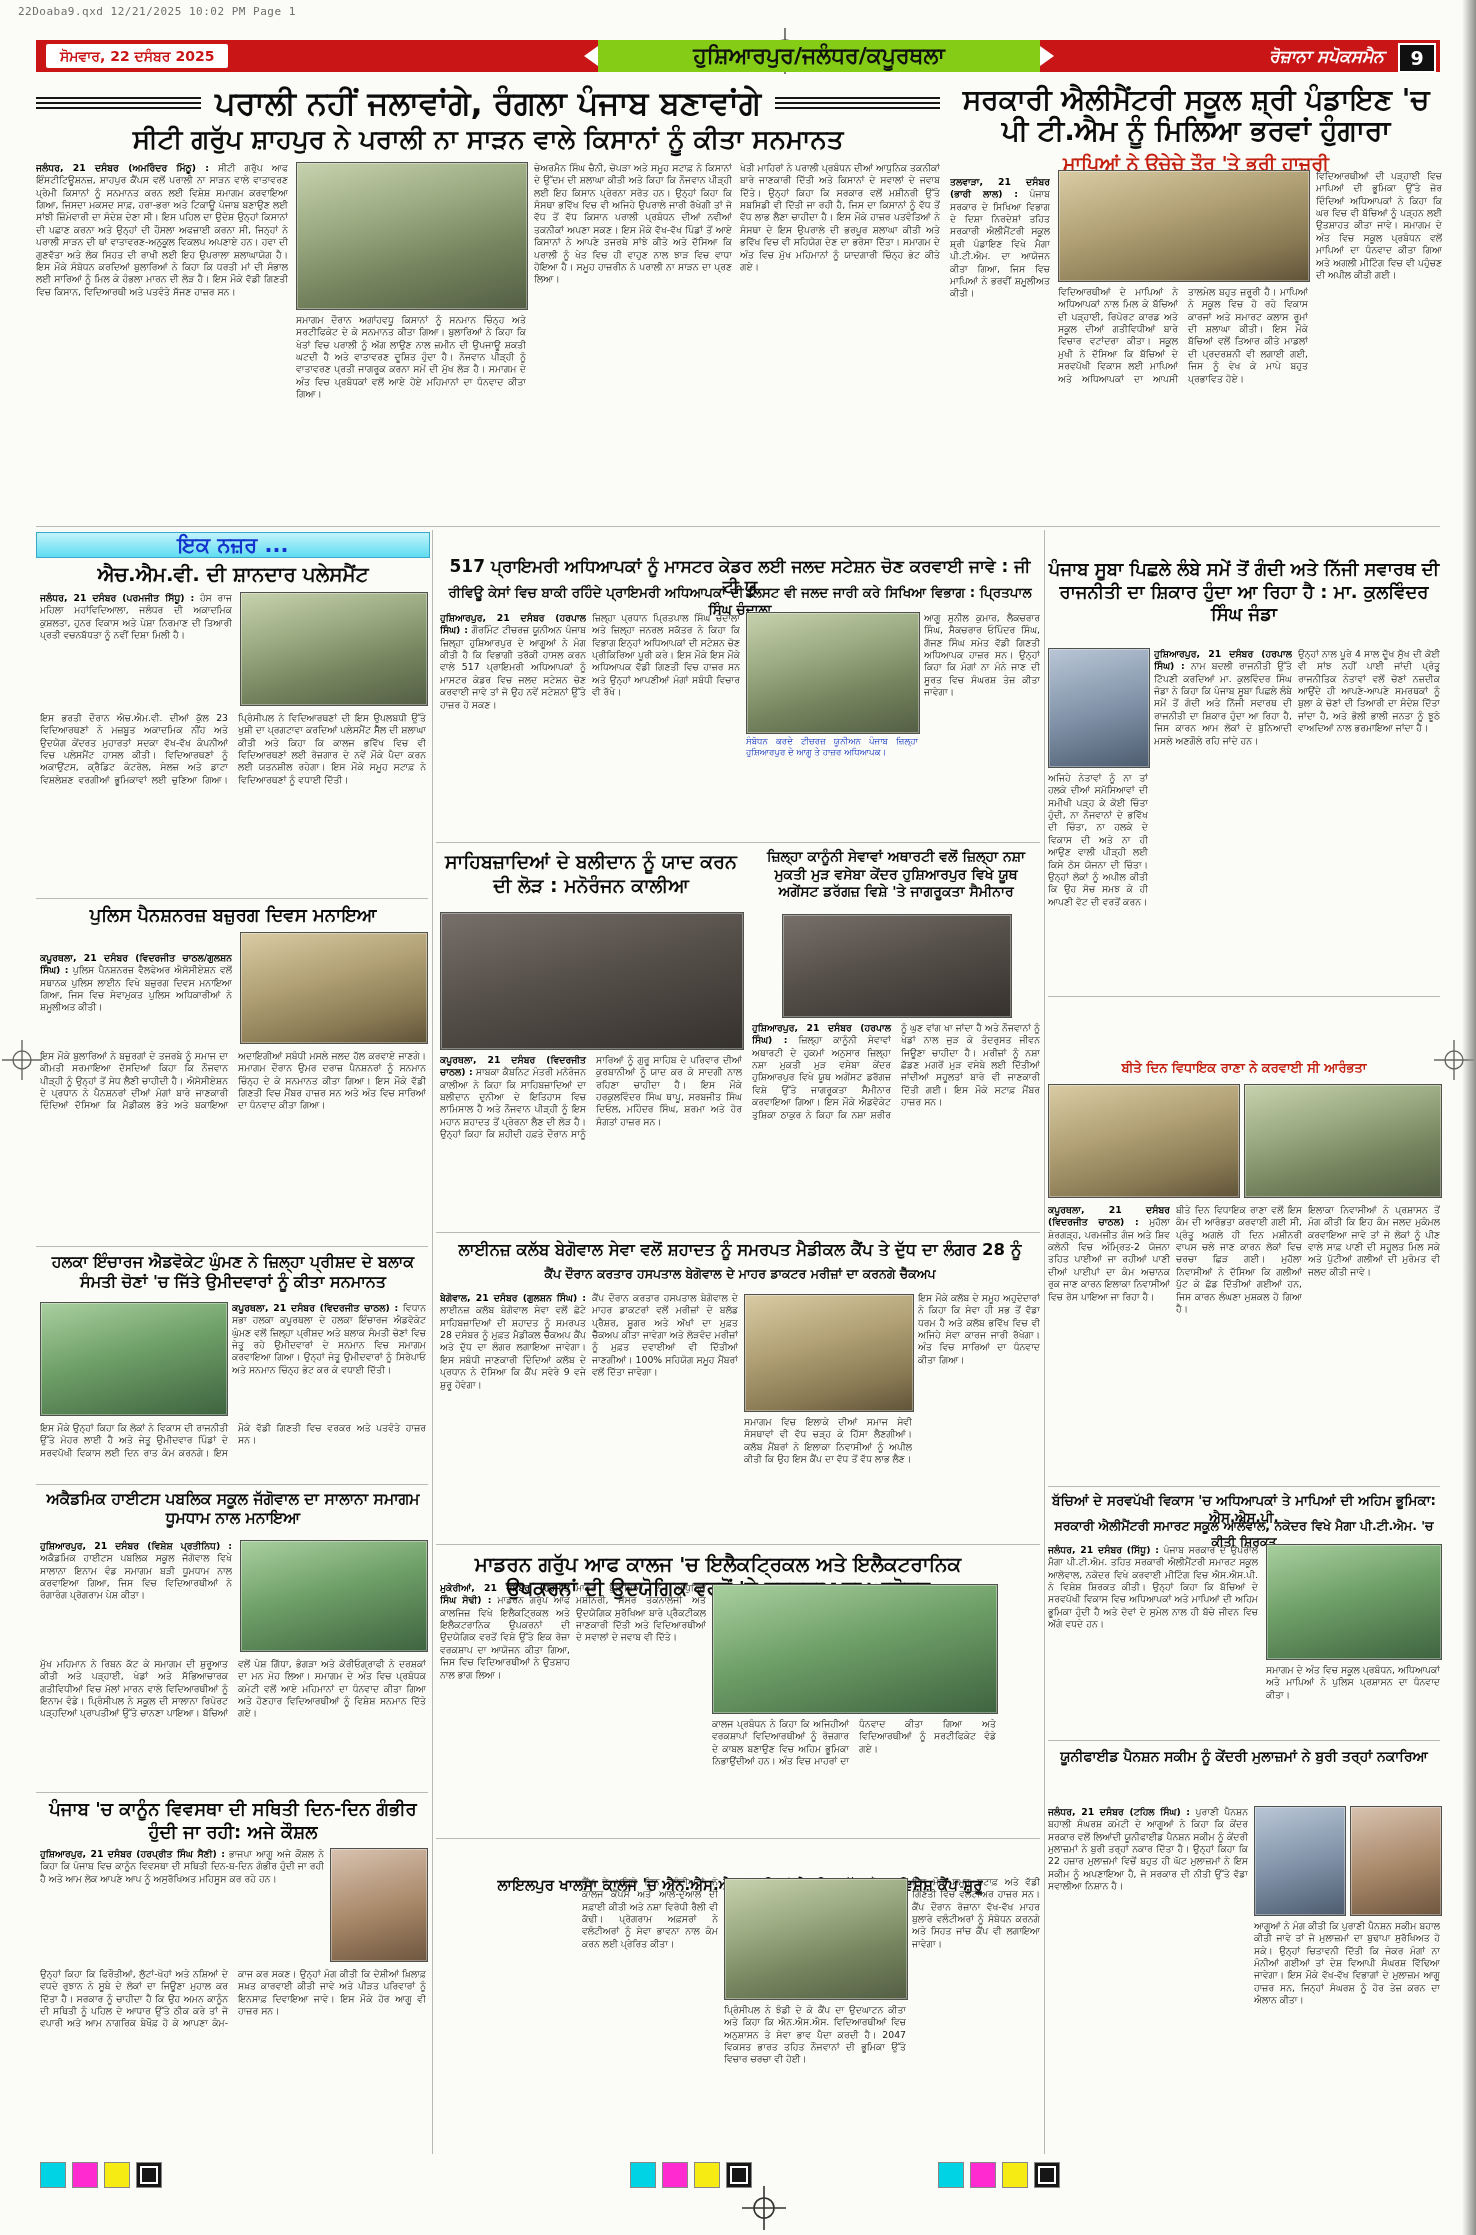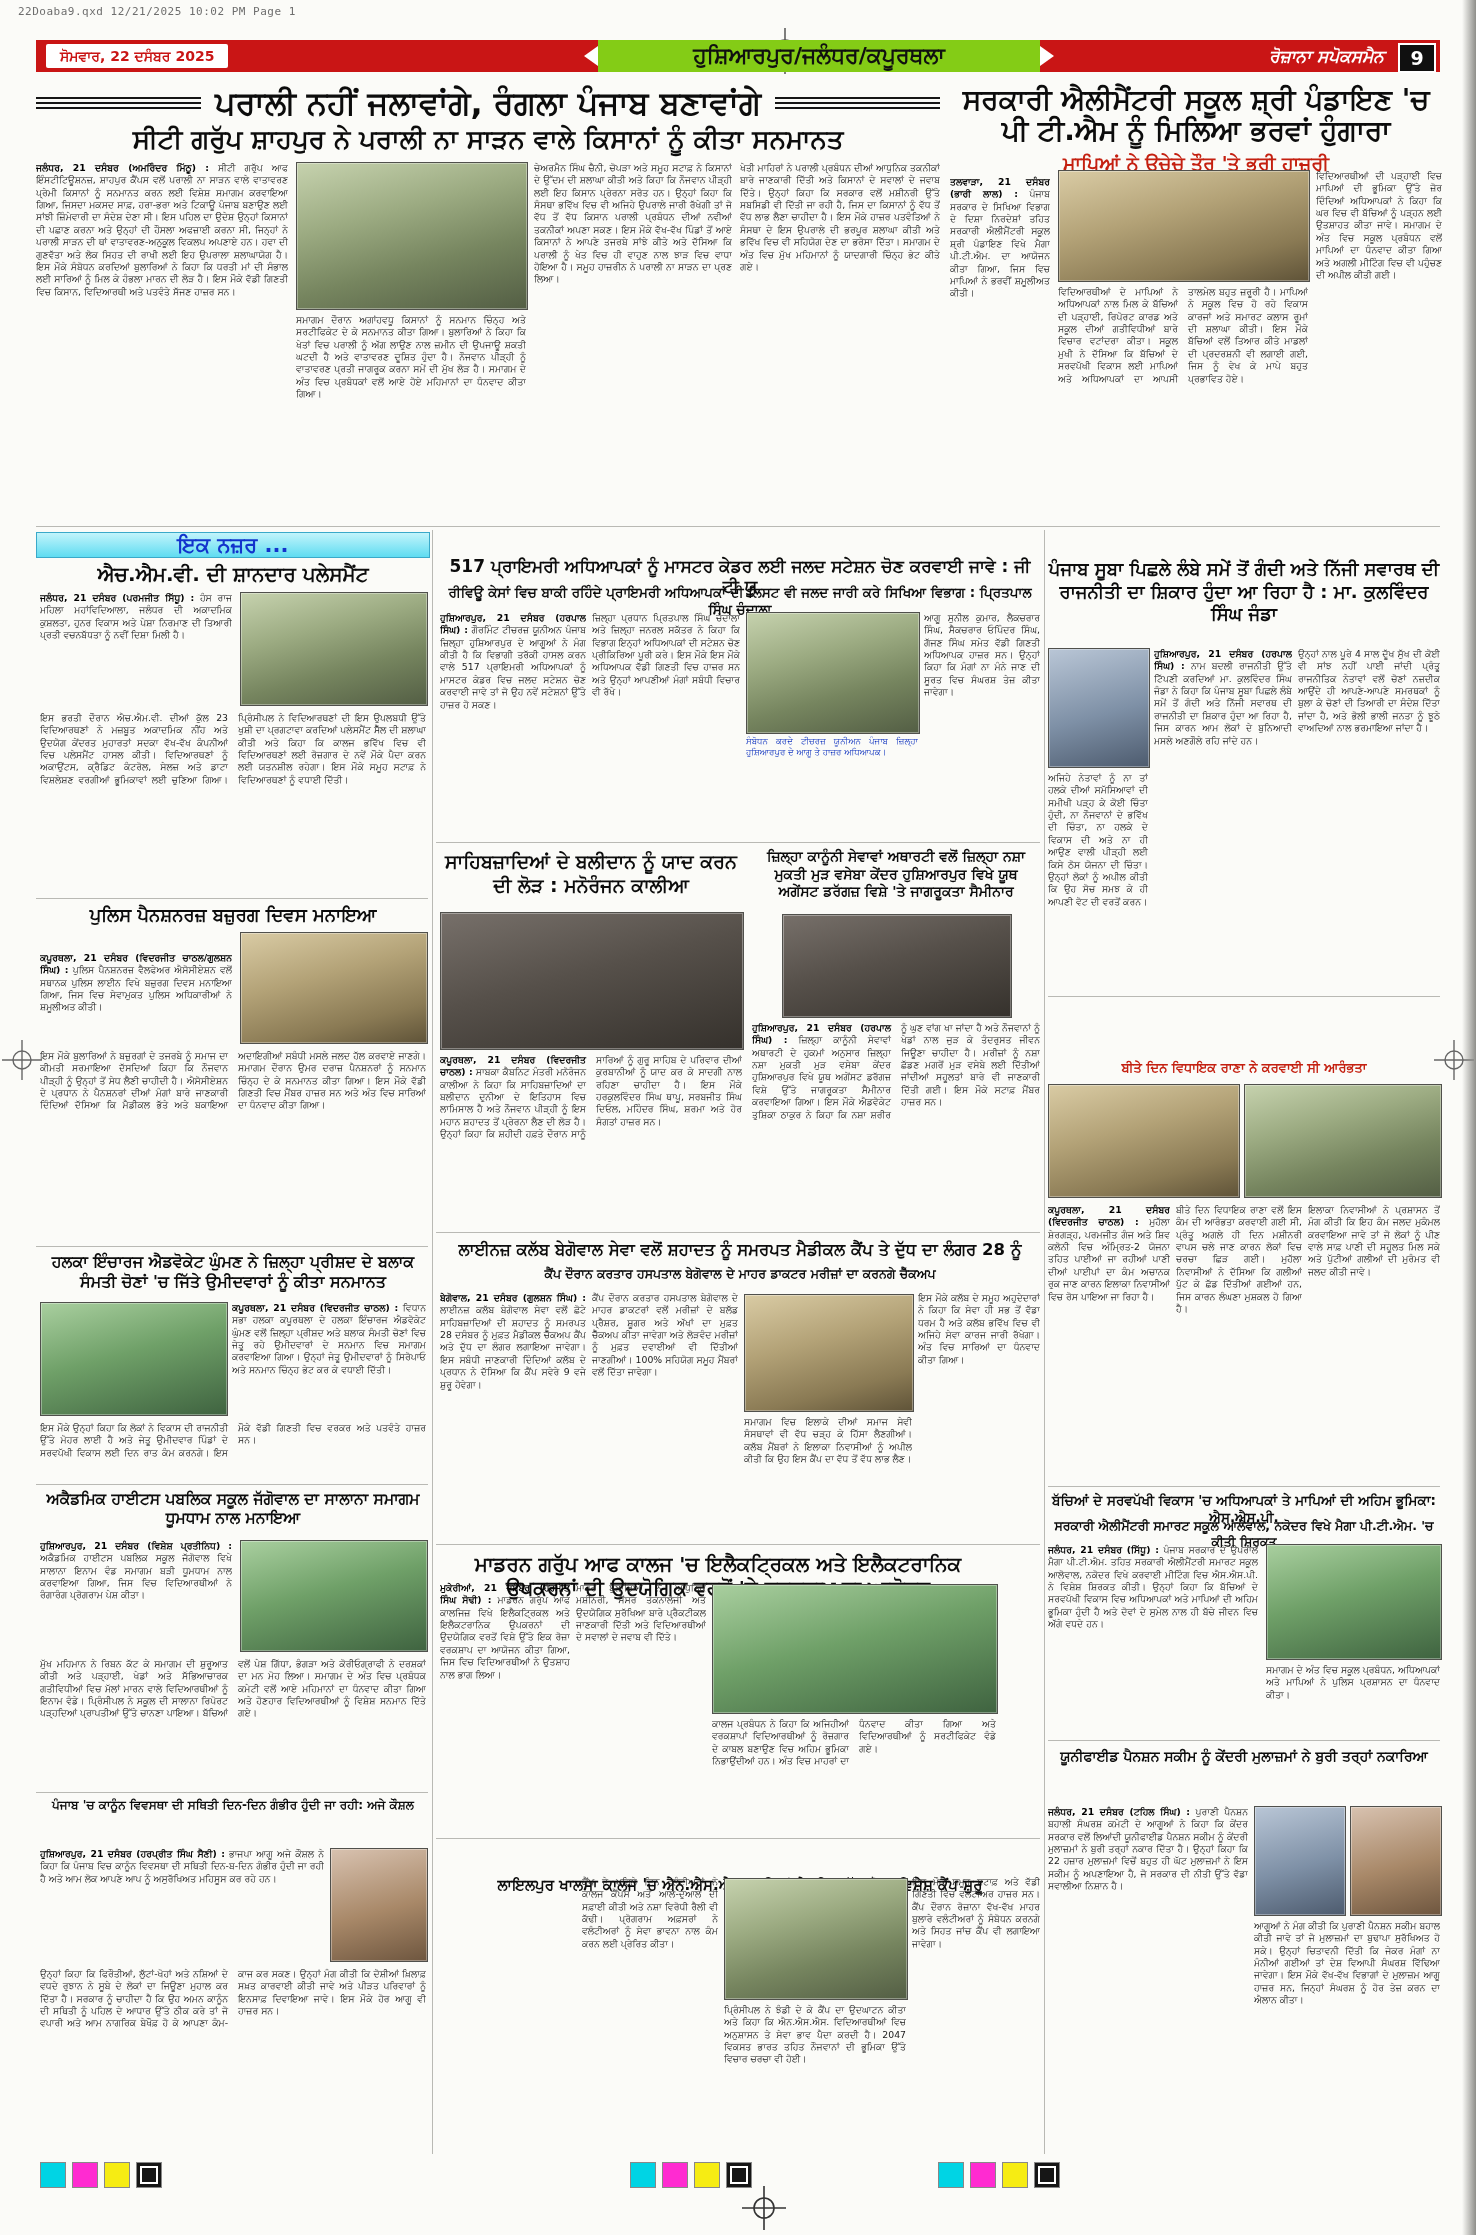--- a/index.html
+++ b/index.html
@@ -149,21 +149,21 @@
   <div class="abs hline" style="left:36px;top:1484px;width:392px;"></div>
   <div class="abs hl" style="left:40px;top:1490px;width:386px;font-size:15.5px;line-height:1.25;">ਅਕੈਡਮਿਕ ਹਾਈਟਸ ਪਬਲਿਕ ਸਕੂਲ ਜੱਗੋਵਾਲ ਦਾ ਸਾਲਾਨਾ ਸਮਾਗਮ ਧੂਮਧਾਮ ਨਾਲ ਮਨਾਇਆ</div>
   <div class="abs bd" style="left:40px;top:1540px;width:192px;height:114px;">
     <b>ਹੁਸ਼ਿਆਰਪੁਰ, 21 ਦਸੰਬਰ (ਵਿਸ਼ੇਸ਼ ਪ੍ਰਤੀਨਿਧ) :</b>
     <span>ਅਕੈਡਮਿਕ ਹਾਈਟਸ ਪਬਲਿਕ ਸਕੂਲ ਜੱਗੋਵਾਲ ਵਿਖੇ ਸਾਲਾਨਾ ਇਨਾਮ ਵੰਡ ਸਮਾਗਮ ਬੜੀ ਧੂਮਧਾਮ ਨਾਲ ਕਰਵਾਇਆ ਗਿਆ, ਜਿਸ ਵਿਚ ਵਿਦਿਆਰਥੀਆਂ ਨੇ ਰੰਗਾਰੰਗ ਪ੍ਰੋਗਰਾਮ ਪੇਸ਼ ਕੀਤਾ।</span>
   </div>
   <div class="abs ph ph-green" style="left:240px;top:1540px;width:186px;height:110px;"></div>
   <div class="abs bd cols2" style="left:40px;top:1658px;width:386px;height:130px;">ਮੁੱਖ ਮਹਿਮਾਨ ਨੇ ਰਿਬਨ ਕੱਟ ਕੇ ਸਮਾਗਮ ਦੀ ਸ਼ੁਰੂਆਤ ਕੀਤੀ ਅਤੇ ਪੜ੍ਹਾਈ, ਖੇਡਾਂ ਅਤੇ ਸੱਭਿਆਚਾਰਕ ਗਤੀਵਿਧੀਆਂ ਵਿਚ ਮੱਲਾਂ ਮਾਰਨ ਵਾਲੇ ਵਿਦਿਆਰਥੀਆਂ ਨੂੰ ਇਨਾਮ ਵੰਡੇ। ਪ੍ਰਿੰਸੀਪਲ ਨੇ ਸਕੂਲ ਦੀ ਸਾਲਾਨਾ ਰਿਪੋਰਟ ਪੜ੍ਹਦਿਆਂ ਪ੍ਰਾਪਤੀਆਂ ਉੱਤੇ ਚਾਨਣਾ ਪਾਇਆ। ਬੱਚਿਆਂ ਵਲੋਂ ਪੇਸ਼ ਗਿੱਧਾ, ਭੰਗੜਾ ਅਤੇ ਕੋਰੀਓਗ੍ਰਾਫੀ ਨੇ ਦਰਸ਼ਕਾਂ ਦਾ ਮਨ ਮੋਹ ਲਿਆ। ਸਮਾਗਮ ਦੇ ਅੰਤ ਵਿਚ ਪ੍ਰਬੰਧਕ ਕਮੇਟੀ ਵਲੋਂ ਆਏ ਮਹਿਮਾਨਾਂ ਦਾ ਧੰਨਵਾਦ ਕੀਤਾ ਗਿਆ ਅਤੇ ਹੋਣਹਾਰ ਵਿਦਿਆਰਥੀਆਂ ਨੂੰ ਵਿਸ਼ੇਸ਼ ਸਨਮਾਨ ਦਿੱਤੇ ਗਏ।</div>
 
   <div class="abs hline" style="left:36px;top:1792px;width:392px;"></div>
-  <div class="abs hl" style="left:40px;top:1798px;width:386px;font-size:12px;line-height:1.25;">ਪੰਜਾਬ 'ਚ ਕਾਨੂੰਨ ਵਿਵਸਥਾ ਦੀ ਸਥਿਤੀ ਦਿਨ-ਦਿਨ ਗੰਭੀਰ ਹੁੰਦੀ ਜਾ ਰਹੀ: ਅਜੇ ਕੌਸ਼ਲ</div>
+  <div class="abs hl" style="left:40px;top:1798px;width:386px;font-size:18px;line-height:1.25;">ਪੰਜਾਬ 'ਚ ਕਾਨੂੰਨ ਵਿਵਸਥਾ ਦੀ ਸਥਿਤੀ ਦਿਨ-ਦਿਨ ਗੰਭੀਰ ਹੁੰਦੀ ਜਾ ਰਹੀ: ਅਜੇ ਕੌਸ਼ਲ</div>
   <div class="abs bd" style="left:40px;top:1848px;width:284px;height:116px;">
     <b>ਹੁਸ਼ਿਆਰਪੁਰ, 21 ਦਸੰਬਰ (ਹਰਪ੍ਰੀਤ ਸਿੰਘ ਸੈਣੀ) :</b>
     <span>ਭਾਜਪਾ ਆਗੂ ਅਜੇ ਕੌਸ਼ਲ ਨੇ ਕਿਹਾ ਕਿ ਪੰਜਾਬ ਵਿਚ ਕਾਨੂੰਨ ਵਿਵਸਥਾ ਦੀ ਸਥਿਤੀ ਦਿਨ-ਬ-ਦਿਨ ਗੰਭੀਰ ਹੁੰਦੀ ਜਾ ਰਹੀ ਹੈ ਅਤੇ ਆਮ ਲੋਕ ਆਪਣੇ ਆਪ ਨੂੰ ਅਸੁਰੱਖਿਅਤ ਮਹਿਸੂਸ ਕਰ ਰਹੇ ਹਨ।</span>
   </div>
   <div class="abs ph ph-port2" style="left:330px;top:1848px;width:96px;height:112px;"></div>
   <div class="abs bd cols2" style="left:40px;top:1968px;width:386px;height:186px;">ਉਨ੍ਹਾਂ ਕਿਹਾ ਕਿ ਫਿਰੌਤੀਆਂ, ਲੁੱਟਾਂ-ਖੋਹਾਂ ਅਤੇ ਨਸ਼ਿਆਂ ਦੇ ਵਧਦੇ ਰੁਝਾਨ ਨੇ ਸੂਬੇ ਦੇ ਲੋਕਾਂ ਦਾ ਜਿਊਣਾ ਮੁਹਾਲ ਕਰ ਦਿੱਤਾ ਹੈ। ਸਰਕਾਰ ਨੂੰ ਚਾਹੀਦਾ ਹੈ ਕਿ ਉਹ ਅਮਨ ਕਾਨੂੰਨ ਦੀ ਸਥਿਤੀ ਨੂੰ ਪਹਿਲ ਦੇ ਆਧਾਰ ਉੱਤੇ ਠੀਕ ਕਰੇ ਤਾਂ ਜੋ ਵਪਾਰੀ ਅਤੇ ਆਮ ਨਾਗਰਿਕ ਬੇਖੌਫ਼ ਹੋ ਕੇ ਆਪਣਾ ਕੰਮ-ਕਾਜ ਕਰ ਸਕਣ। ਉਨ੍ਹਾਂ ਮੰਗ ਕੀਤੀ ਕਿ ਦੋਸ਼ੀਆਂ ਖ਼ਿਲਾਫ਼ ਸਖ਼ਤ ਕਾਰਵਾਈ ਕੀਤੀ ਜਾਵੇ ਅਤੇ ਪੀੜਤ ਪਰਿਵਾਰਾਂ ਨੂੰ ਇਨਸਾਫ਼ ਦਿਵਾਇਆ ਜਾਵੇ। ਇਸ ਮੌਕੇ ਹੋਰ ਆਗੂ ਵੀ ਹਾਜ਼ਰ ਸਨ।</div>
 
   <div class="abs hl" style="left:440px;top:556px;width:600px;font-size:17px;">517 ਪ੍ਰਾਇਮਰੀ ਅਧਿਆਪਕਾਂ ਨੂੰ ਮਾਸਟਰ ਕੇਡਰ ਲਈ ਜਲਦ ਸਟੇਸ਼ਨ ਚੋਣ ਕਰਵਾਈ ਜਾਵੇ : ਜੀ ਟੀ ਯੂ</div>
   <div class="abs hl" style="left:440px;top:584px;width:600px;font-size:13.5px;">ਰੀਵਿਊ ਕੇਸਾਂ ਵਿਚ ਬਾਕੀ ਰਹਿੰਦੇ ਪ੍ਰਾਇਮਰੀ ਅਧਿਆਪਕਾਂ ਦੀ ਲਿਸਟ ਵੀ ਜਲਦ ਜਾਰੀ ਕਰੇ ਸਿਖਿਆ ਵਿਭਾਗ : ਪ੍ਰਿਤਪਾਲ ਸਿੰਘ ਚੰਦਾਲਾ</div>
   <div class="abs bd" style="left:440px;top:612px;width:146px;height:226px;">

